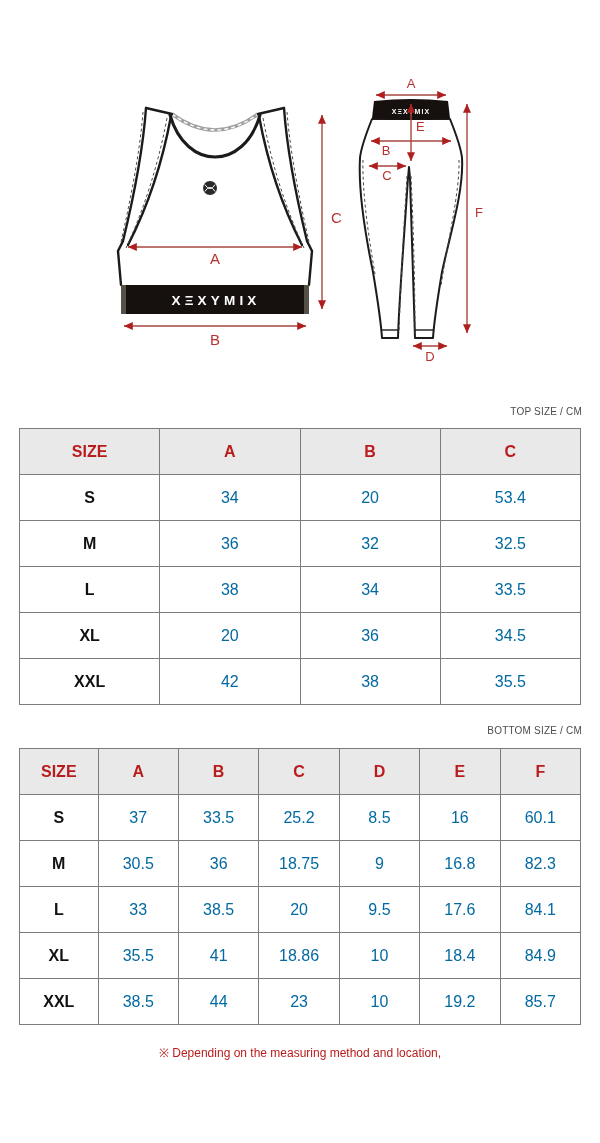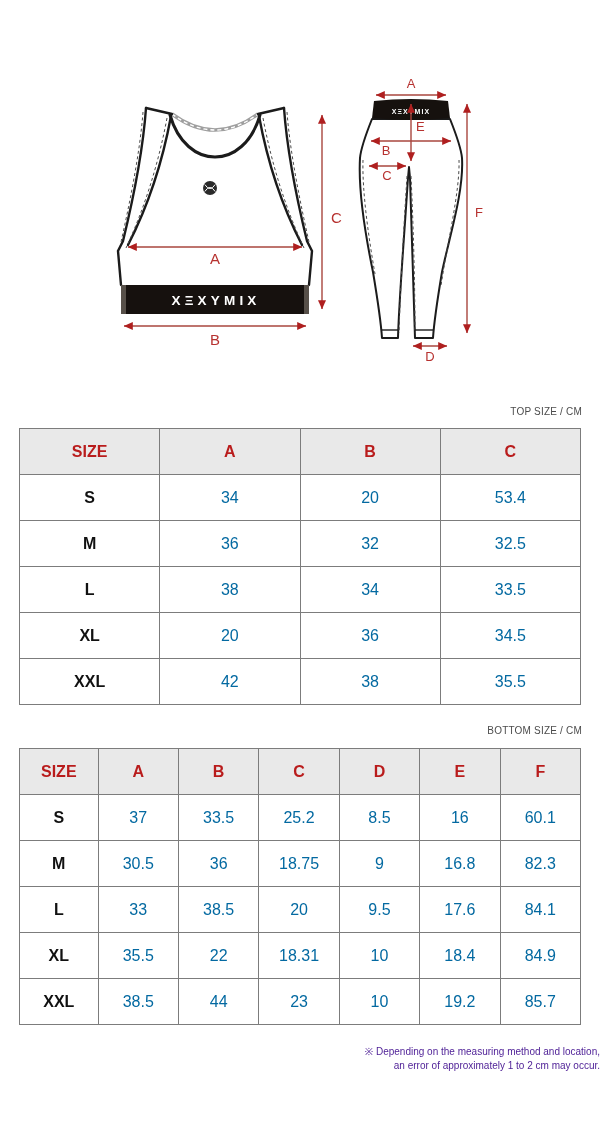--- a/index.html
+++ b/index.html
@@ -21,21 +21,21 @@
   }
   .sizes th,.sizes td{
     border:1px solid #7c7c7c;height:45px;text-align:center;vertical-align:middle;
     font-size:16px;padding:0;
   }
   .sizes thead th{background:#e9e9e9;font-weight:bold;color:#b91c1c;margin-top:45px;}
   .sizes tbody th{font-weight:bold;color:#111;}
   .sizes tbody td{font-weight:normal;color:#0369a1;}
 
   .footnote{
-    text-align:right;color:#4c1d95;font-size:10px;line-height:1.42;padding-top:20px;
+    text-align:center;color:#b91c1c;font-size:12px;line-height:1.42;padding-top:20px;
   }
 
   
   .ol{fill:none;stroke:#1b1b1b;stroke-width:2.4;stroke-linecap:round;}
   .ol2{fill:none;stroke:#1b1b1b;stroke-width:3;stroke-linecap:round;}
   .st{fill:none;stroke:#4a4a4a;stroke-width:1;stroke-dasharray:3 2.6;}
   .ar{stroke:#a8463e;stroke-width:1.4;marker-start:url(#ah);marker-end:url(#ah);}
   .al{fill:#b73230;font-size:15px;}
   .al-sm{fill:#b73230;font-size:13px;}
   .brand{fill:#ffffff;font-size:13.5px;font-weight:bold;letter-spacing:4.2px;text-anchor:middle;}
@@ -239,34 +239,33 @@
         <td>33</td>
         <td>38.5</td>
         <td>20</td>
         <td>9.5</td>
         <td>17.6</td>
         <td>84.1</td>
       </tr>
       <tr>
         <th>XL</th>
         <td>35.5</td>
-        <td>22</td>
-        <td>18.31</td>
+        <td>41</td>
+        <td>18.86</td>
         <td>10</td>
         <td>18.4</td>
         <td>84.9</td>
       </tr>
       <tr>
         <th>XXL</th>
         <td>38.5</td>
         <td>44</td>
         <td>23</td>
         <td>10</td>
         <td>19.2</td>
         <td>85.7</td>
       </tr>
     </tbody>
 </table>
 
 <div class="footnote">
   <span>※ Depending on the measuring method and location,</span><br>
-  <span>an error of approximately 1 to 2 cm may occur.</span>
 </div>
 
 </body></html>

